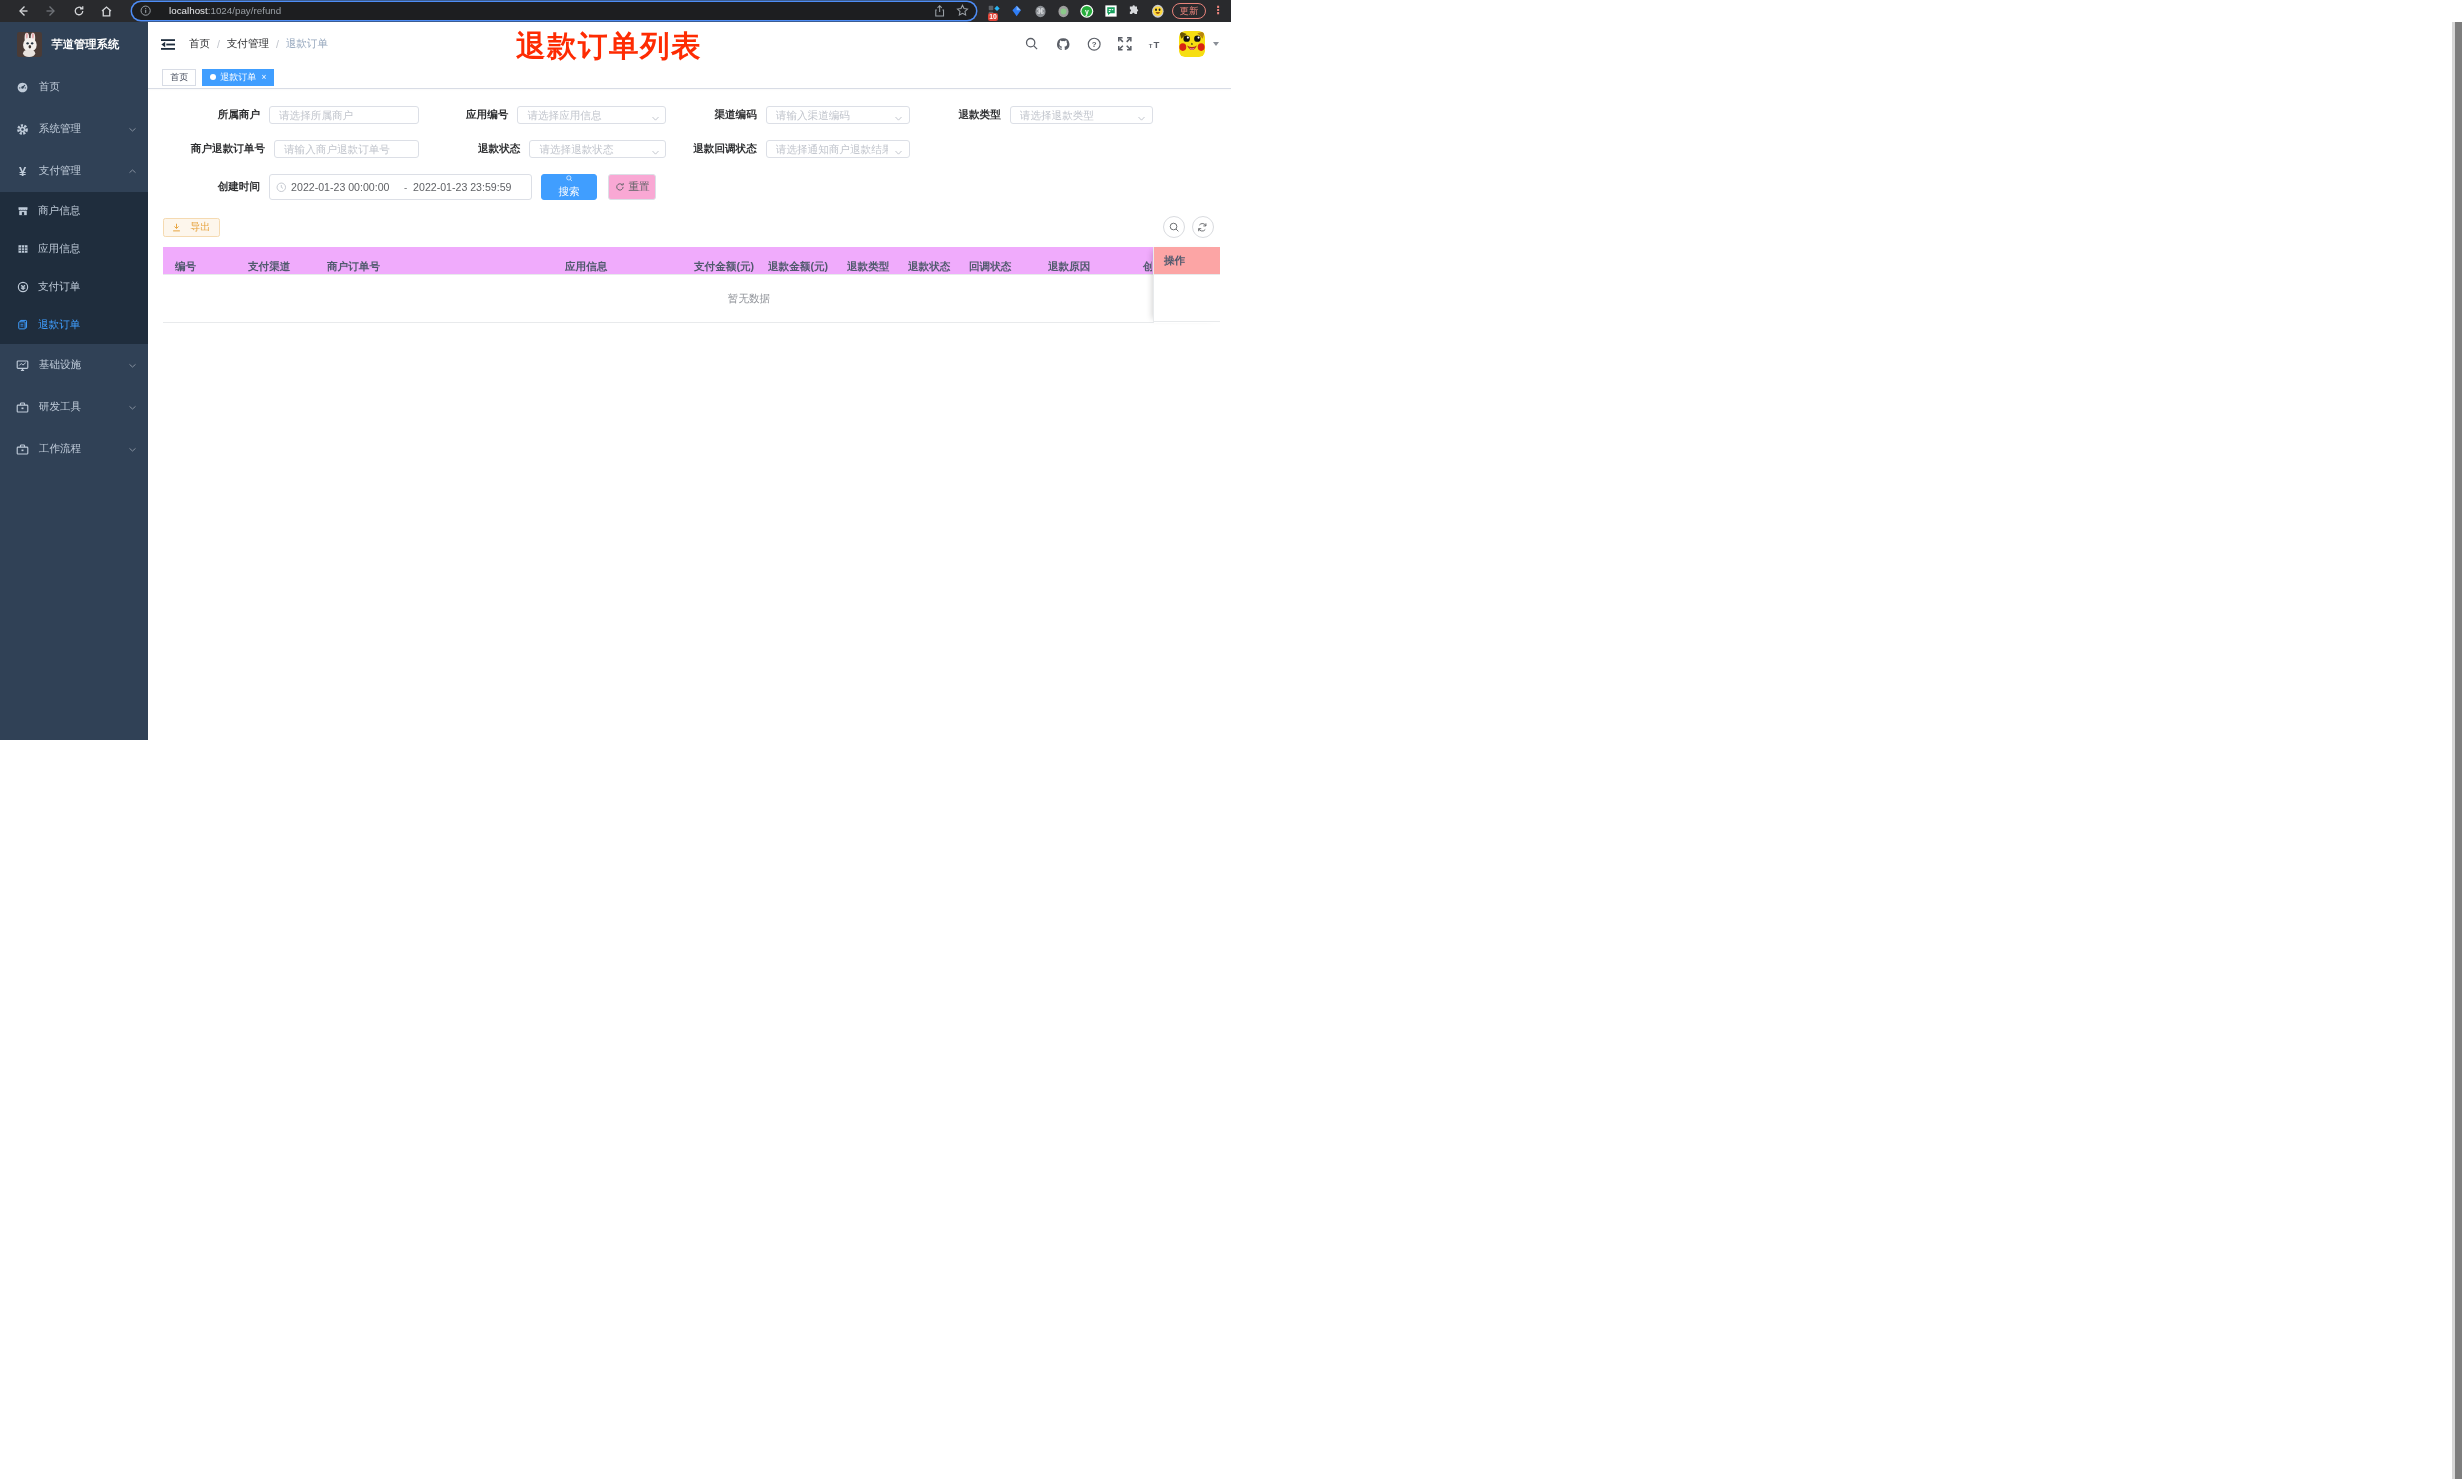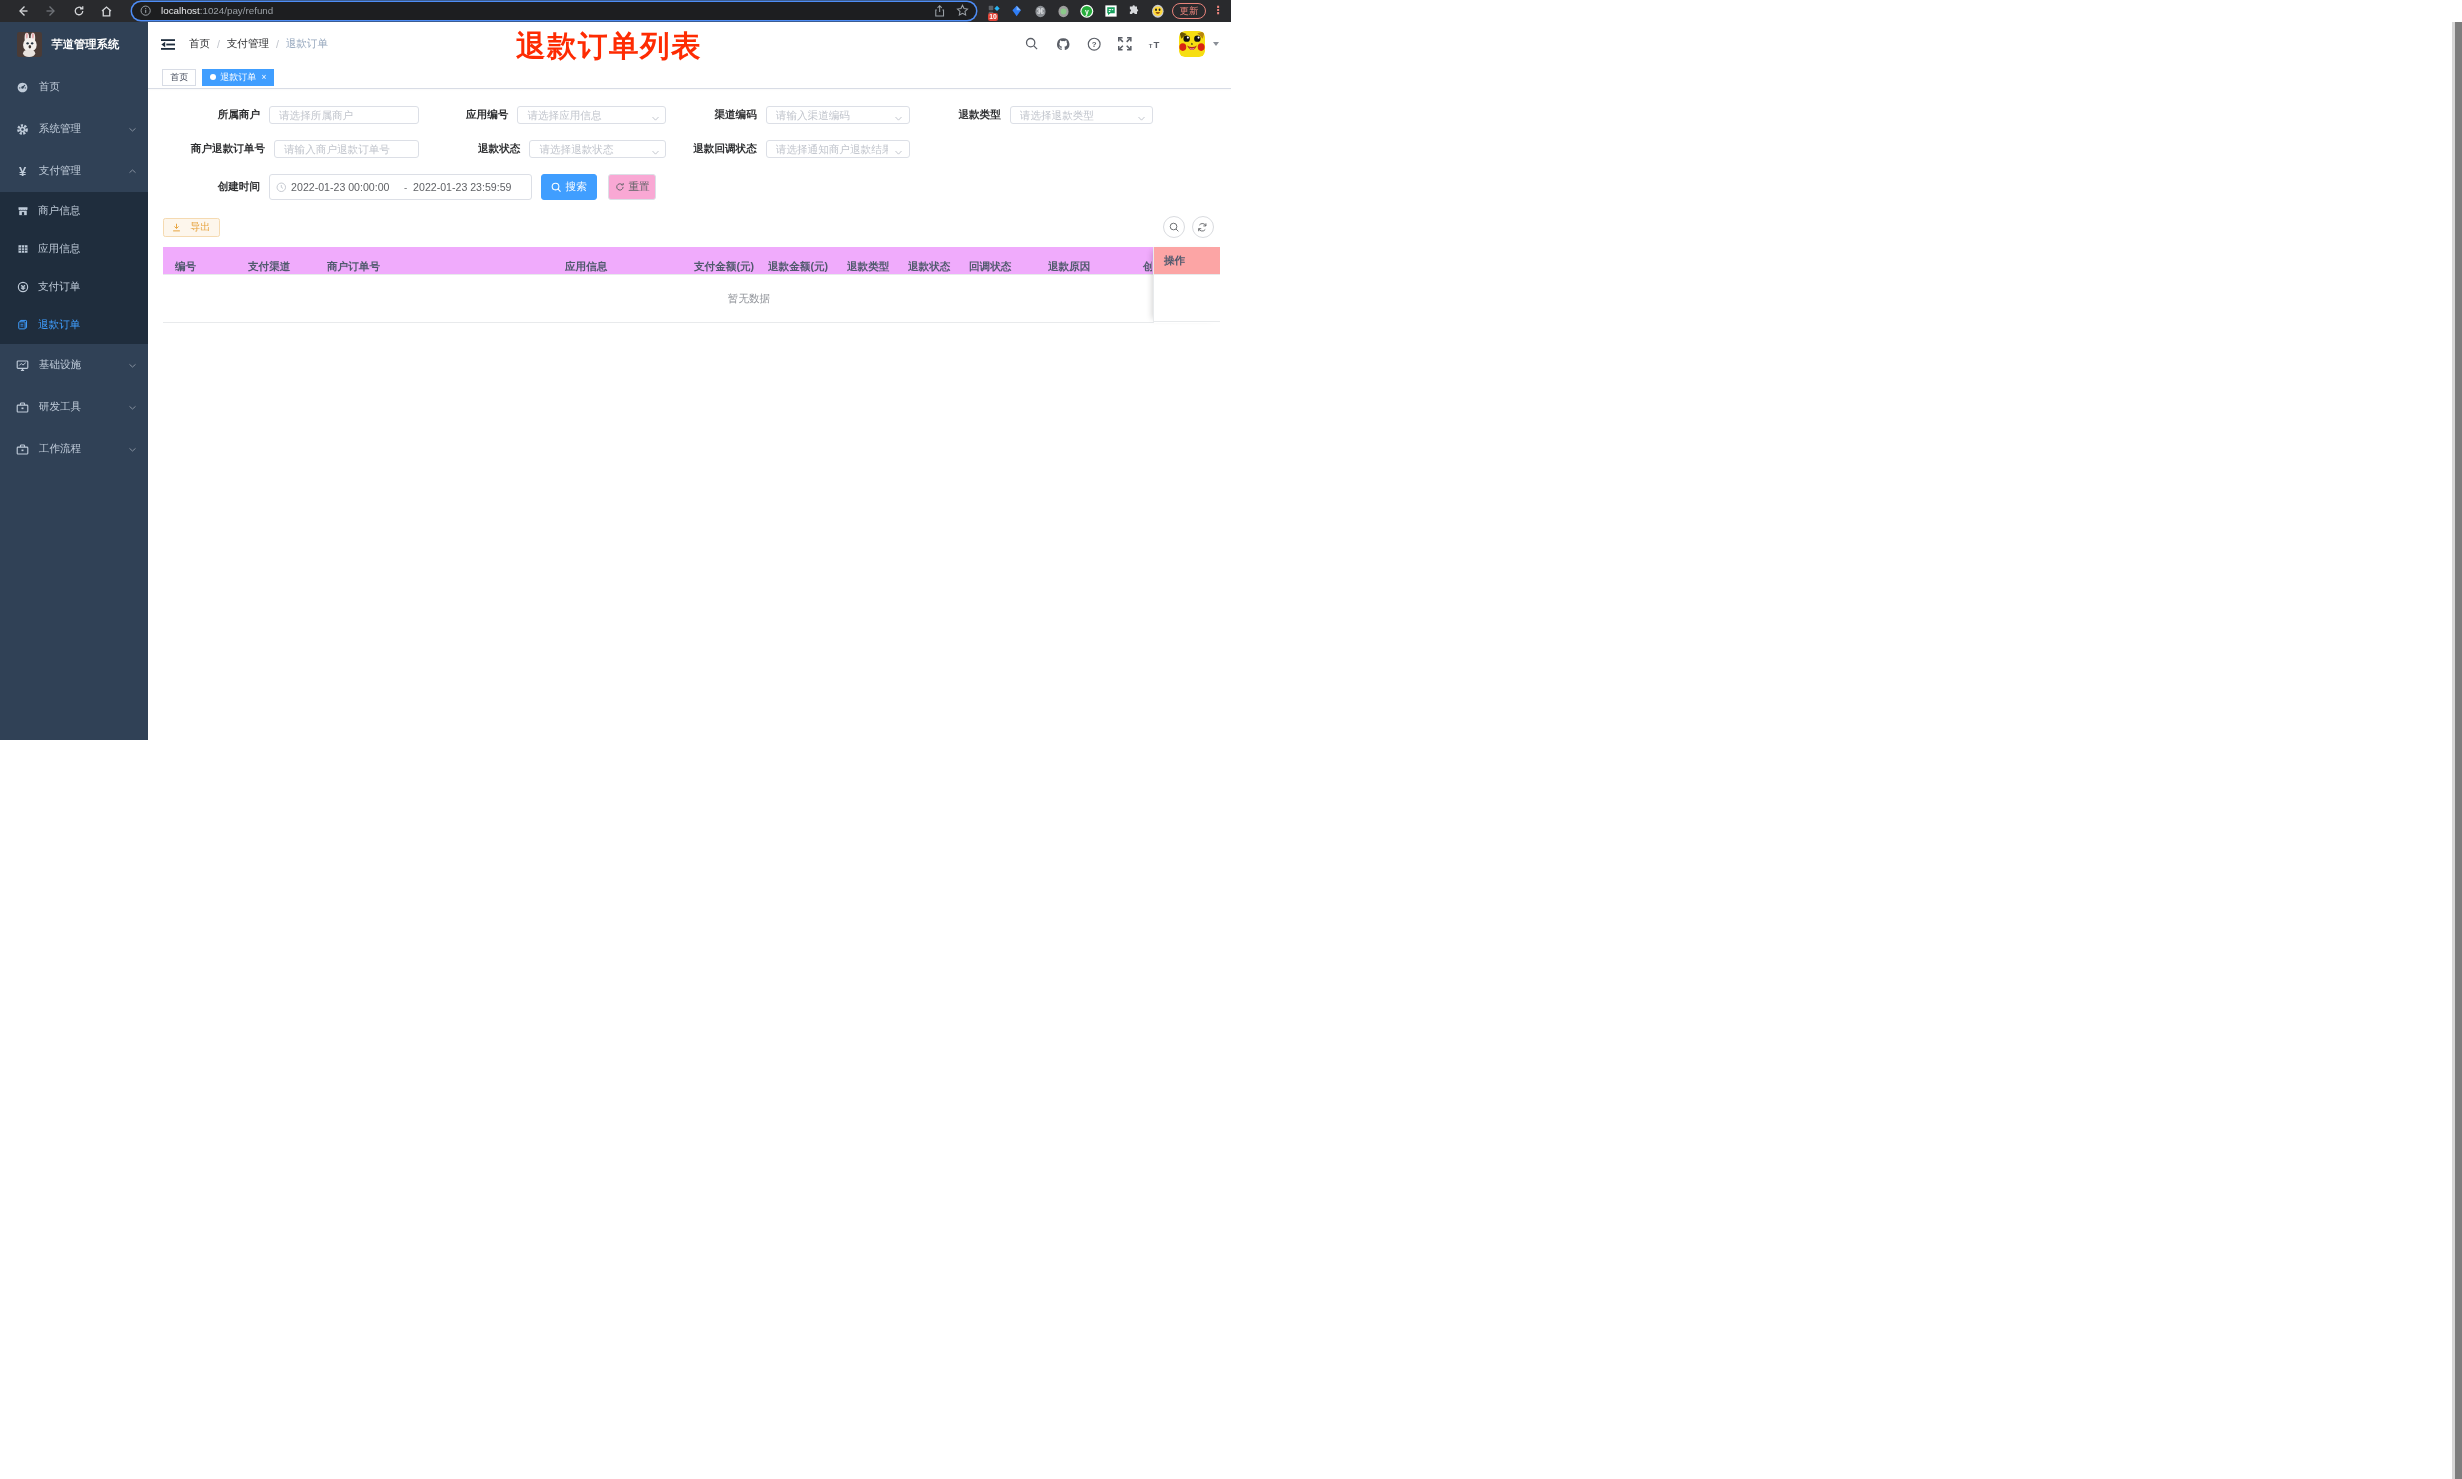--- a/index.html
+++ b/index.html
@@ -3,21 +3,21 @@
 <meta charset="utf-8">
 <style>
   * { margin:0; padding:0; box-sizing:border-box; }
   html,body { width:1231px; height:740px; overflow:hidden; background:#fff;
     font-family:"Liberation Sans","DejaVu Sans",sans-serif; }
 
   
   .browser-bar { height:22px; background:#292a2d; display:flex; align-items:center; padding:0 7.6px 0 16.6px; position:relative; z-index:50; }
   .nav-ic { width:13.6px; height:13.6px; margin-right:14.4px; display:flex; align-items:center; justify-content:center; cursor:pointer; }
   .url-pill { height:17.4px; width:858px; background:#1d1e20; border-radius:9.8px; box-shadow:0 0 0 1.5px #4e8df6; display:flex; align-items:center; padding:0 7.6px; margin-left:4.5px; }
-  .url-text { font-size:9.8px; color:#e8eaed; margin-left:10px; white-space:nowrap; }
+  .url-text { font-size:9.8px; color:#e8eaed; margin-left:18px; white-space:nowrap; }
   .url-text .dim { color:#9aa0a6; }
   .url-right { margin-left:auto; display:flex; align-items:center; gap:10.6px; }
   .ext-area { display:flex; align-items:center; gap:9.8px; margin-left:10.6px; }
   .ext { width:13.6px; height:13.6px; display:flex; align-items:center; justify-content:center; position:relative; cursor:pointer; }
   .badge10 { position:absolute; bottom:-3px; left:0.8px; background:#e04438; color:#fff; font-size:6.8px; font-weight:bold; border-radius:2.3px; padding:0 1.5px; line-height:8.3px; }
   .update-btn { border:1.5px solid #e8837b; color:#e8837b; border-radius:9px; font-size:9.4px; padding:0.8px 6.8px; margin-left:7.6px; cursor:pointer; white-space:nowrap; }
   .kebab { color:#e8837b; font-size:11.3px; font-weight:bold; letter-spacing:0; margin-left:6px; cursor:pointer; line-height:7.6px; }
 
   
   .app { display:flex; height:718px; position:relative; }
@@ -67,21 +67,21 @@
   .control { position:relative; flex:none; }
   .control input { width:100%; height:18px; border:0.8px solid #dcdfe6; border-radius:3px; padding:0 21px 0 9px; font-size:10.6px; color:#606266; outline:none; font-family:inherit; background:#fff; }
   .control input.noarrow { padding-right:9px; }
   .control input::placeholder { color:#c0c4cc; }
   .sel-arrow { position:absolute; right:6.8px; top:8.3px; pointer-events:none; }
   .w199{width:150px}.w197{width:149px}.w191{width:144px}.w189{width:143px}.w192{width:145px}.w181{width:137px}
   .daterange { width:263px; height:26.5px; border:0.8px solid #dcdfe6; border-radius:3px; display:flex; align-items:center; padding:0 6px; cursor:pointer; }
   .daterange .dval { width:107px; overflow:hidden; white-space:nowrap; font-size:10.6px; color:#606266; }
   .daterange .dsep { width:15px; text-align:center; color:#606266; font-size:9.8px; flex:none; }
   .btn { height:26.5px; border-radius:3px; font-size:10.6px; display:inline-flex; align-items:center; justify-content:center; cursor:pointer; font-family:inherit; }
-  .btn-search { background:#409eff; border:0.8px solid #409eff; color:#fff; width:56px; margin-left:9px; gap:3.8px; }
+  .btn-search { background:#409eff; border:0.8px solid #409eff; color:#fff; width:56px; margin-left:9px; gap:3.8px;flex-direction:column; }
   .btn-reset { background:#f9a8d4; border:0.8px solid #dcdfe6; color:#606266; width:48px; margin-left:11.3px; gap:3.8px; }
 
   
   .toolbar { display:flex; align-items:center; margin-top:0.8px; }
   .btn-export { height:19.7px; padding:0 8.3px; border-radius:2.3px; background:#fdf6ec; border:0.8px solid #f5dab1; color:#e6a23c; font-size:10px; gap:9px; display:inline-flex; align-items:center; cursor:pointer; }
   .tool-circles { margin-left:auto; display:flex; gap:6.8px; margin-right:6.8px; }
   .circ { width:22px; height:22px; border-radius:50%; border:0.8px solid #d9dbdf; background:#fff; display:flex; align-items:center; justify-content:center; cursor:pointer; }
 
   
   .table { position:relative; width:1057px; margin-top:9px; font-size:10.6px; }

